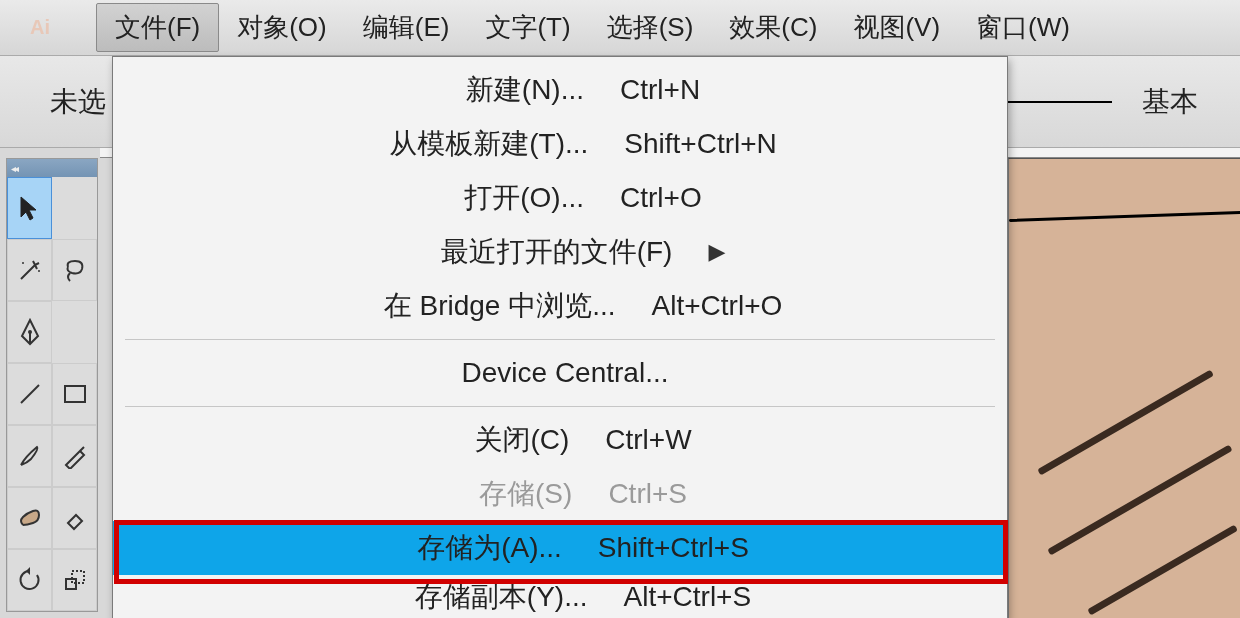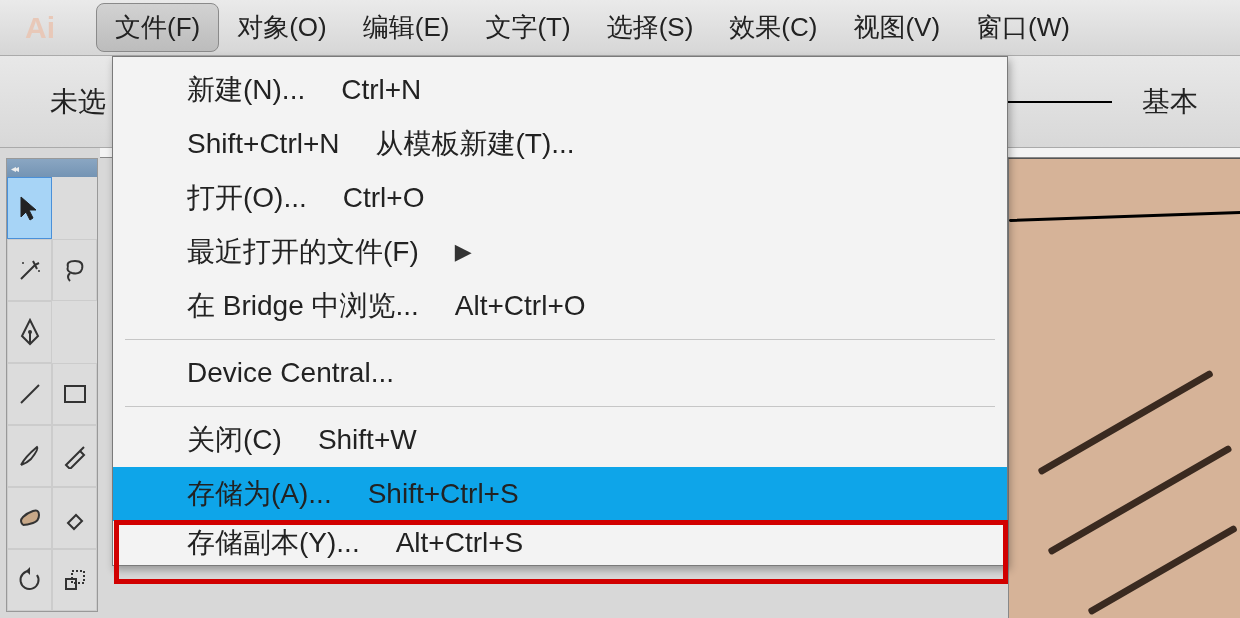--- a/index.html
+++ b/index.html
@@ -15,30 +15,30 @@
     font-size: 26px;
     color: #222;
     border-bottom: 1px solid #aaa;
   }
   .ai-logo {
     width: 52px; height: 40px;
     display: flex; align-items: center; justify-content: center;
     margin-right: 30px;
     color: #e8c8b8;
     font-weight: 700;
-    font-size: 30px;
+    font-size: 20px;
   }
   .menu-item {
     padding: 6px 18px;
     cursor: default;
   }
   .menu-item.active {
     background: linear-gradient(#d2d2d2, #bcbcbc);
     border: 1px solid #8a8a8a;
-    border-radius: 8px;
+    border-radius: 2px;
   }
 
   
   .options-bar {
     position: absolute;
     top: 56px; left: 0; right: 0;
     height: 92px;
     background: linear-gradient(#e8e8e8, #d8d8d8);
     border-bottom: 1px solid #aaa;
     display: flex;
@@ -118,21 +118,21 @@
     background: #f3f3f3;
     border: 1px solid #7a7a7a;
     box-shadow: 2px 4px 8px rgba(0,0,0,0.3);
     font-size: 28px;
     color: #222;
     padding-top: 6px;
   }
   .dd-row {
     display: flex;
     align-items: center;
-    justify-content: flex-start;
+    justify-content: center;
     height: 54px;
     padding: 0 28px 0 74px;
     gap: 36px;
   }
   .dd-row.hovered {
     background: #0ea5e9;
   }
   .dd-row.disabled { color: #9a9a9a; }
   .dd-sep {
     height: 1px; background: #c6c6c6;
@@ -265,22 +265,22 @@
   <div class="canvas-stroke" style="top:450px; left:80px; width:170px; transform:rotate(-30deg)"></div>
   <div class="canvas-stroke" style="top:60px; left:0; width:240px; height:3px; background:#000; transform:rotate(-2deg)"></div>
 </div>
 
 <div class="dropdown">
   <div class="dd-row">
     <span>新建(N)...</span>
     <span>Ctrl+N</span>
   </div>
   <div class="dd-row">
+    <span>从模板新建(T)...</span>
     <span>Shift+Ctrl+N</span>
-    <span>从模板新建(T)...</span>
   </div>
   <div class="dd-row">
     <span>打开(O)...</span>
     <span>Ctrl+O</span>
   </div>
   <div class="dd-row">
     <span>最近打开的文件(F)</span>
     <span class="dd-arrow">▶</span>
   </div>
   <div class="dd-row">
@@ -288,21 +288,25 @@
     <span>Alt+Ctrl+O</span>
   </div>
   <div class="dd-sep"></div>
   <div class="dd-row">
     <span>Device Central...</span>
     <span></span>
   </div>
   <div class="dd-sep"></div>
   <div class="dd-row">
     <span>关闭(C)</span>
-    <span>Shift+W</span>
+    <span>Ctrl+W</span>
+  </div>
+  <div class="dd-row disabled">
+    <span>存储(S)</span>
+    <span>Ctrl+S</span>
   </div>
   <div class="dd-row hovered">
     <span>存储为(A)...</span>
     <span>Shift+Ctrl+S</span>
   </div>
   <div class="dd-row" style="height:44px">
     <span>存储副本(Y)...</span>
     <span>Alt+Ctrl+S</span>
   </div>
 </div>

